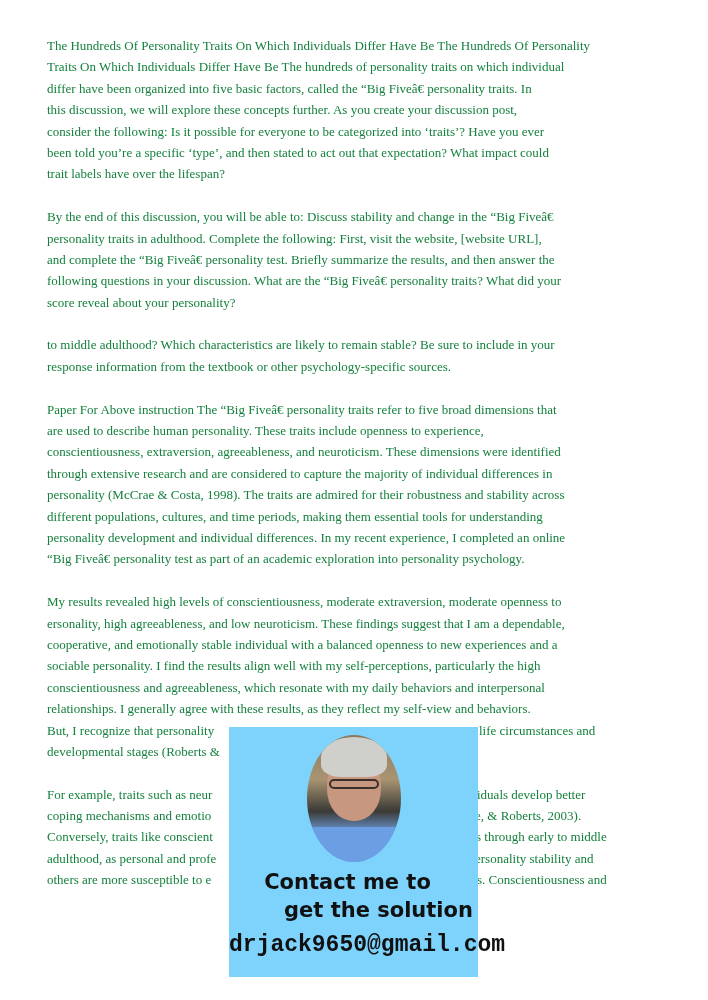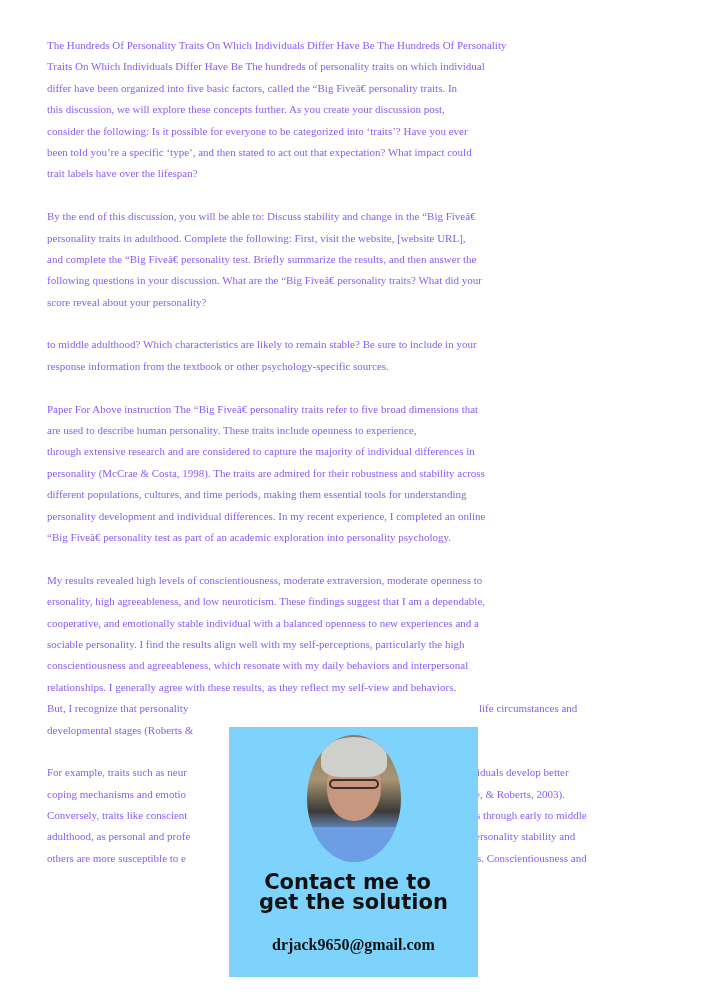--- a/index.html
+++ b/index.html
@@ -1,20 +1,20 @@
 <!DOCTYPE html>
 <html><head>
 <meta charset="utf-8">
 <style>
   html, body { margin: 0; padding: 0; background: #ffffff; }
   body { width: 708px; height: 1000px; position: relative; overflow: hidden; }
   .doc {
     position: absolute; left: 47px; top: 35px; width: 620px;
     font-family: "Liberation Serif", "DejaVu Serif", serif;
-    font-size: 11px; color: #8b5cf6;
+    font-size: 13px; color: #15803d;
   }
   .line { height: 21.4px; line-height: 21.4px; white-space: nowrap; position: relative; }
   .gap { height: 21.4px; }
   .frag-right { position: absolute; top: 0; white-space: nowrap; }
   .overlay {
     position: absolute; left: 229px; top: 727px; width: 249px; height: 250px;
     background: #7dd3fc;
   }
   .photo {
     position: absolute; left: 78px; top: 8px; width: 94px; height: 127px;
@@ -24,25 +24,25 @@
   .photo .hair { position: absolute; left: 14px; top: 2px; width: 66px; height: 40px; border-radius: 50% 50% 30% 30%; background: #cfcfcb; }
   .photo .face { position: absolute; left: 20px; top: 20px; width: 54px; height: 66px; border-radius: 45% 45% 48% 48%; background: #c7977f; }
   .photo .glasses { position: absolute; left: 22px; top: 44px; width: 50px; height: 10px; border: 2px solid #3a2f2a; border-radius: 6px; box-sizing: border-box; }
   .photo .shirt { position: absolute; left: 0; top: 92px; width: 94px; height: 40px; background: #6c9ee4; }
   .contact {
     position: absolute; left: 0; width: 249px; text-align: center;
     font-family: "DejaVu Sans", sans-serif; font-weight: bold; color: #111;
     font-size: 21px; line-height: 30px;
   }
   .contact.l1 { top: 140px; left: -6px; }
-  .contact.l2 { top: 160px; }
+  .contact.l2 { top: 168px; padding-left: 25px; }
   .email {
     position: absolute; top: 206px; left: 0; width: 249px; text-align: center;
-    font-family: Liberation Serif, serif; font-weight: bold;
-    font-size: 16px; color: #111; line-height: 24px;
+    font-family: Liberation Mono, monospace; font-weight: bold;
+    font-size: 23px; color: #111; line-height: 24px;
   }
 </style>
 </head>
 <body>
 
 <div class="doc">
 
   <div>
     <div class="line">The Hundreds Of Personality Traits On Which Individuals Differ Have Be The Hundreds Of Personality</div>
     <div class="line">Traits On Which Individuals Differ Have Be The hundreds of personality traits on which individual</div>
@@ -65,20 +65,21 @@
 
   <div>
     <div class="line">to middle adulthood? Which characteristics are likely to remain stable? Be sure to include in your</div>
     <div class="line">response information from the textbook or other psychology-specific sources.</div>
   </div>
   <div class="gap"></div>
 
   <div>
     <div class="line">Paper For Above instruction The “Big Fiveâ€ personality traits refer to five broad dimensions that</div>
     <div class="line">are used to describe human personality. These traits include openness to experience,</div>
+    <div class="line">conscientiousness, extraversion, agreeableness, and neuroticism. These dimensions were identified</div>
     <div class="line">through extensive research and are considered to capture the majority of individual differences in</div>
     <div class="line">personality (McCrae &amp; Costa, 1998). The traits are admired for their robustness and stability across</div>
     <div class="line">different populations, cultures, and time periods, making them essential tools for understanding</div>
     <div class="line">personality development and individual differences. In my recent experience, I completed an online</div>
     <div class="line">“Big Fiveâ€ personality test as part of an academic exploration into personality psychology.</div>
   </div>
   <div class="gap"></div>
 
   <div>
     <div class="line">My results revealed high levels of conscientiousness, moderate extraversion, moderate openness to</div>

